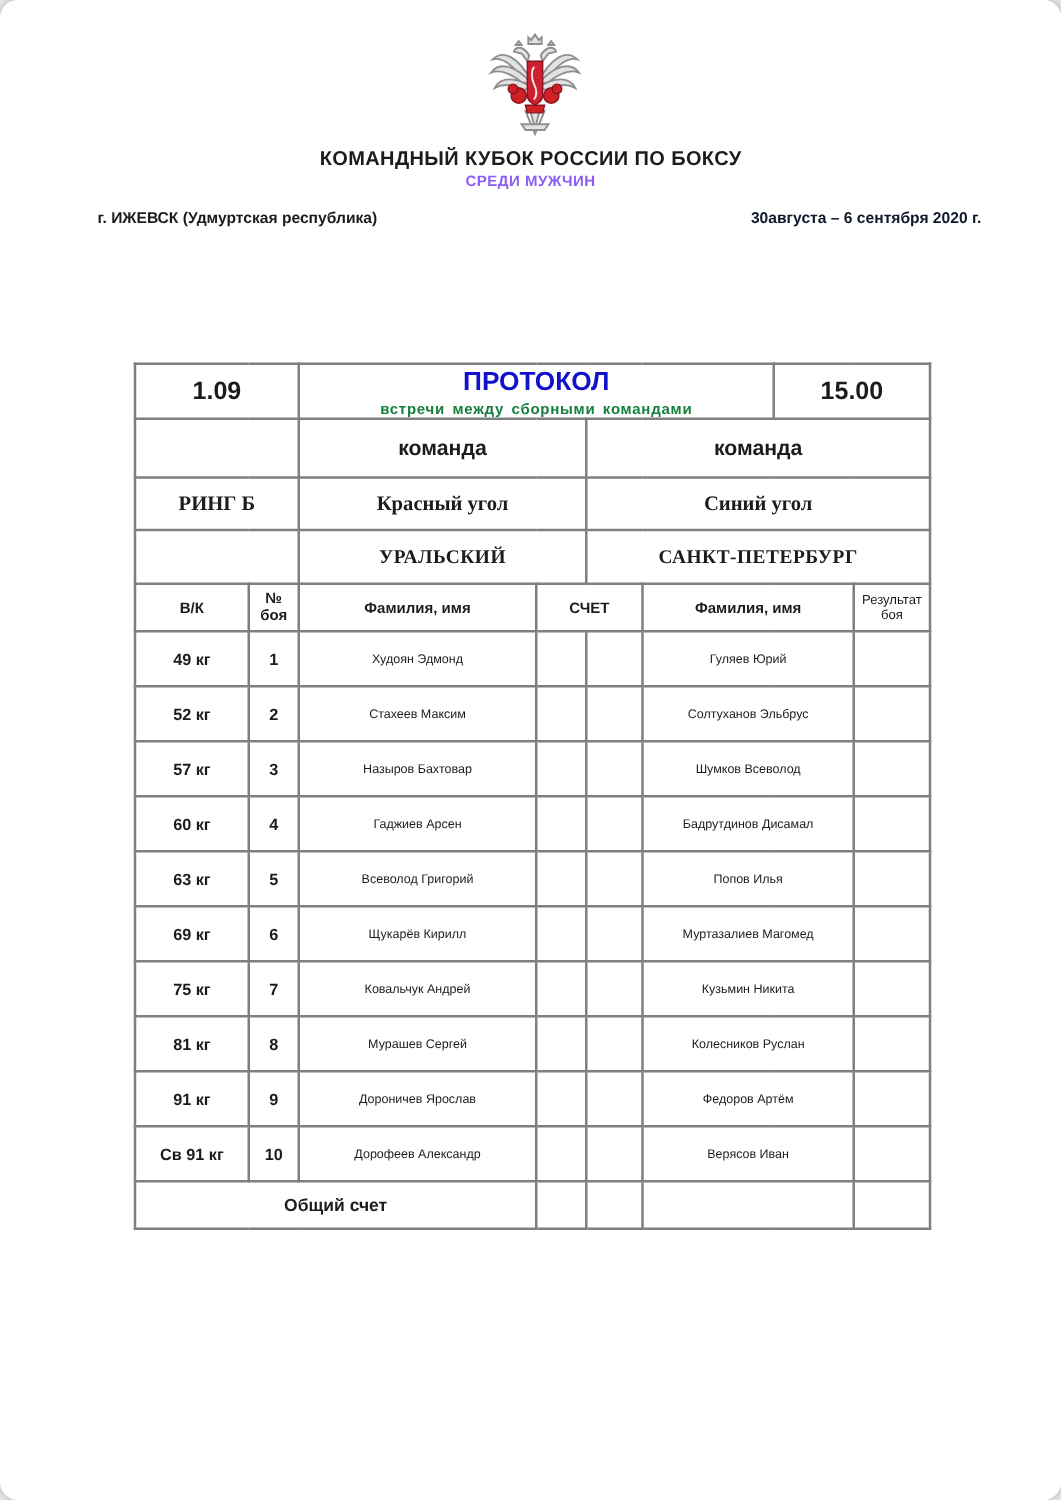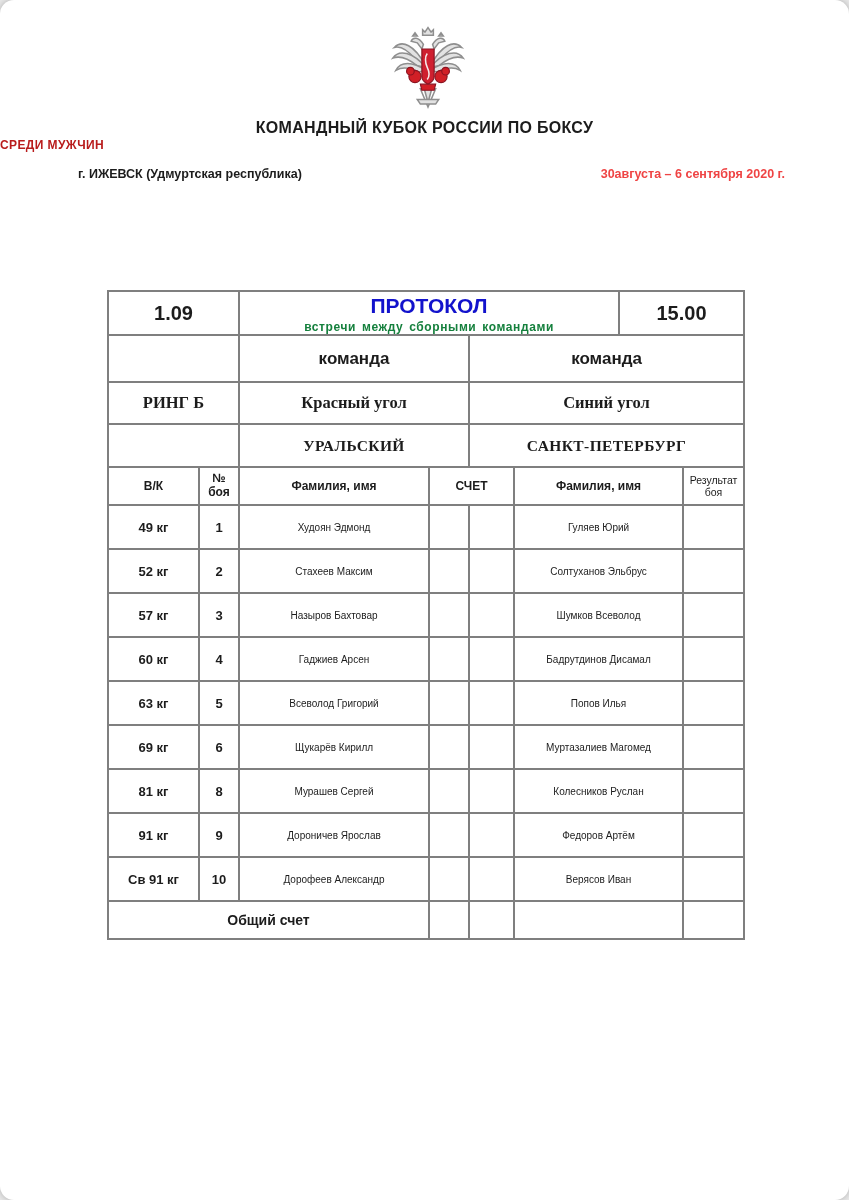--- a/index.html
+++ b/index.html
@@ -8,25 +8,25 @@
     font-family:"Liberation Sans",sans-serif;overflow:hidden;
     box-shadow:0 0 6px rgba(0,0,0,.25);margin:0 auto;border-radius:14px;
   }
   
   .emblem{position:absolute;left:389px;top:26px;width:78px;height:88px;}
   .doc-title{
     position:absolute;left:0;top:119px;width:849px;text-align:center;
     font-size:16px;font-weight:bold;color:#1c1c1c;letter-spacing:.3px;
   }
   .doc-subtitle{
-    position:absolute;left:0;top:138px;width:849px;
-    font-size:12px;font-weight:bold;color:#b91c1c;letter-spacing:.4px;
+    position:absolute;left:0;top:138px;width:849px;text-align:center;
+    font-size:12px;font-weight:bold;color:#8b5cf6;letter-spacing:.4px;
   }
   .loc-line{position:absolute;left:78px;top:167px;font-size:12.5px;font-weight:bold;color:#1c1c1c;}
-  .date-line{position:absolute;right:64px;top:167px;font-size:12.5px;font-weight:bold;color:#ef4444;}
+  .date-line{position:absolute;right:64px;top:167px;font-size:12.5px;font-weight:bold;color:#0f172a;}
   
   table.protocol{
     position:absolute;left:107px;top:290px;width:636px;
     border-collapse:collapse;table-layout:fixed;
   }
   table.protocol td{
     border:2px solid #7f7f7f;padding:0;overflow:hidden;
     vertical-align:middle;text-align:center;color:#1c1c1c;
   }
   col.c1{width:91px}col.c2{width:40px}col.c3{width:190px}col.c4{width:40px}
@@ -199,20 +199,29 @@
         <tr class="r-bout">
           <td class="c-weight">69 кг</td>
           <td class="c-bout">6</td>
           <td class="c-name">Щукарёв Кирилл</td>
           <td></td>
           <td></td>
           <td colspan="2" class="c-name">Муртазалиев Магомед</td>
           <td></td>
         </tr>
         <tr class="r-bout">
+          <td class="c-weight">75 кг</td>
+          <td class="c-bout">7</td>
+          <td class="c-name">Ковальчук Андрей</td>
+          <td></td>
+          <td></td>
+          <td colspan="2" class="c-name">Кузьмин Никита</td>
+          <td></td>
+        </tr>
+        <tr class="r-bout">
           <td class="c-weight">81 кг</td>
           <td class="c-bout">8</td>
           <td class="c-name">Мурашев Сергей</td>
           <td></td>
           <td></td>
           <td colspan="2" class="c-name">Колесников Руслан</td>
           <td></td>
         </tr>
         <tr class="r-bout">
           <td class="c-weight">91 кг</td>

